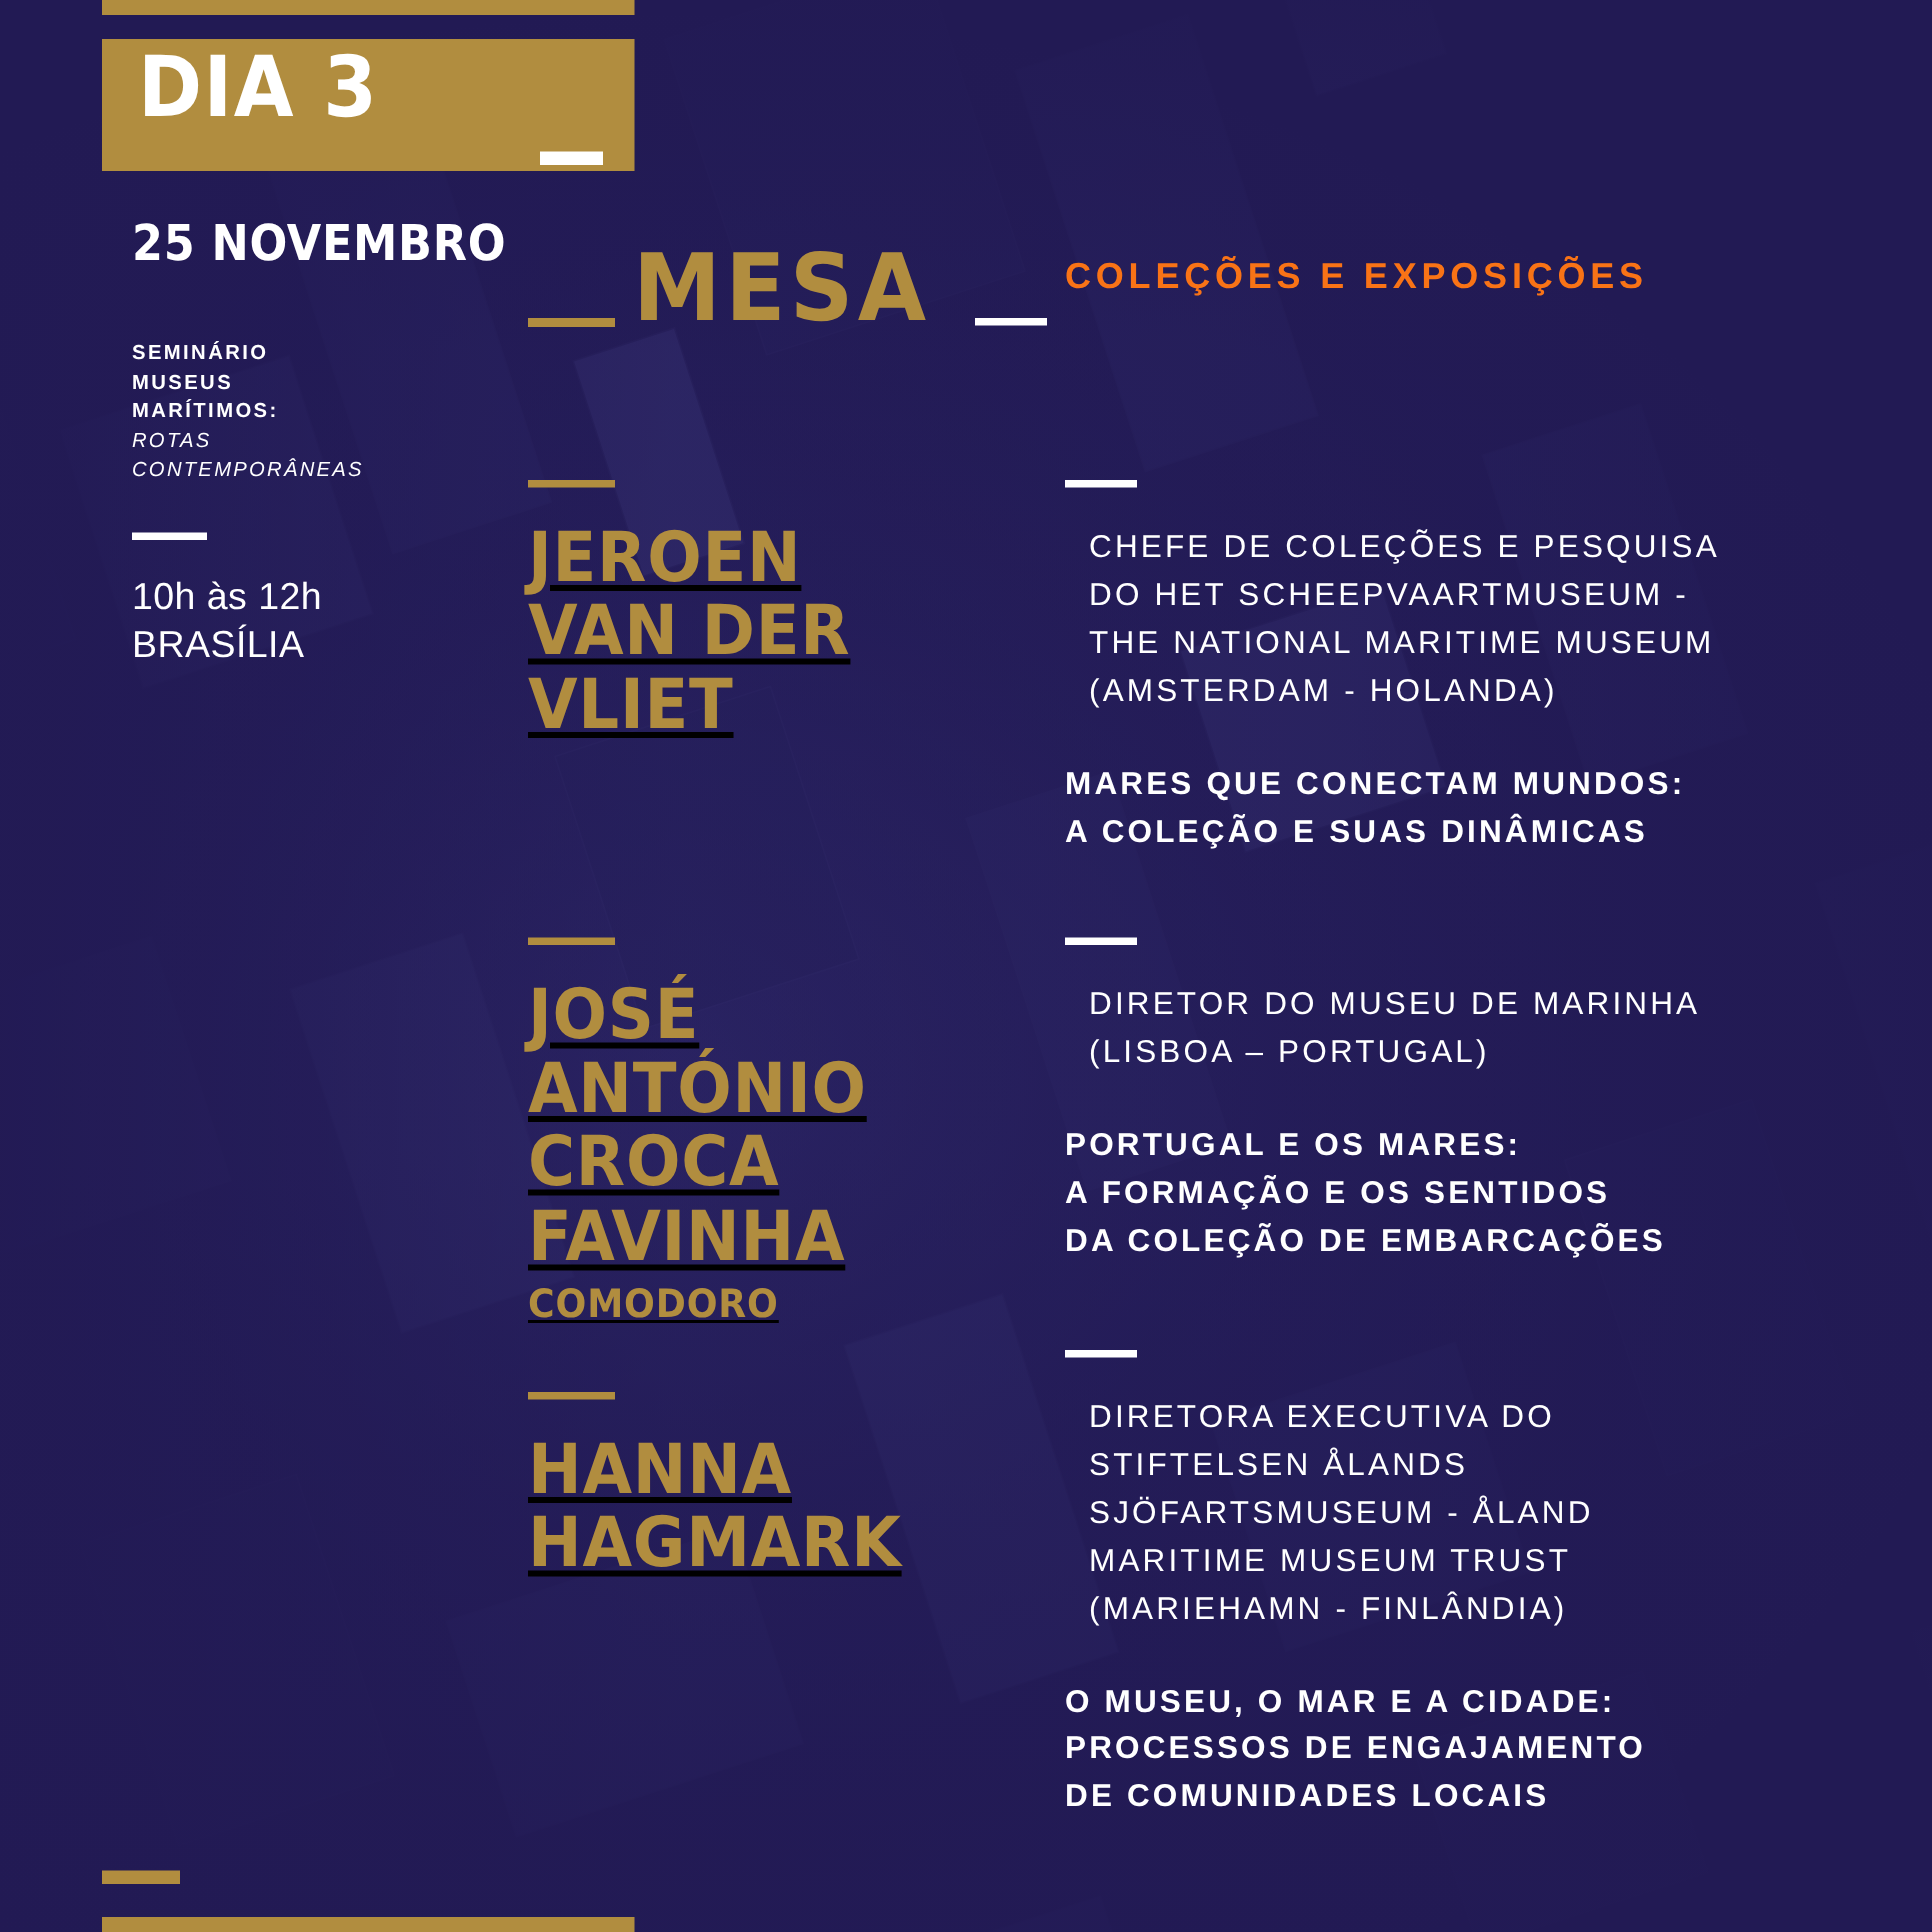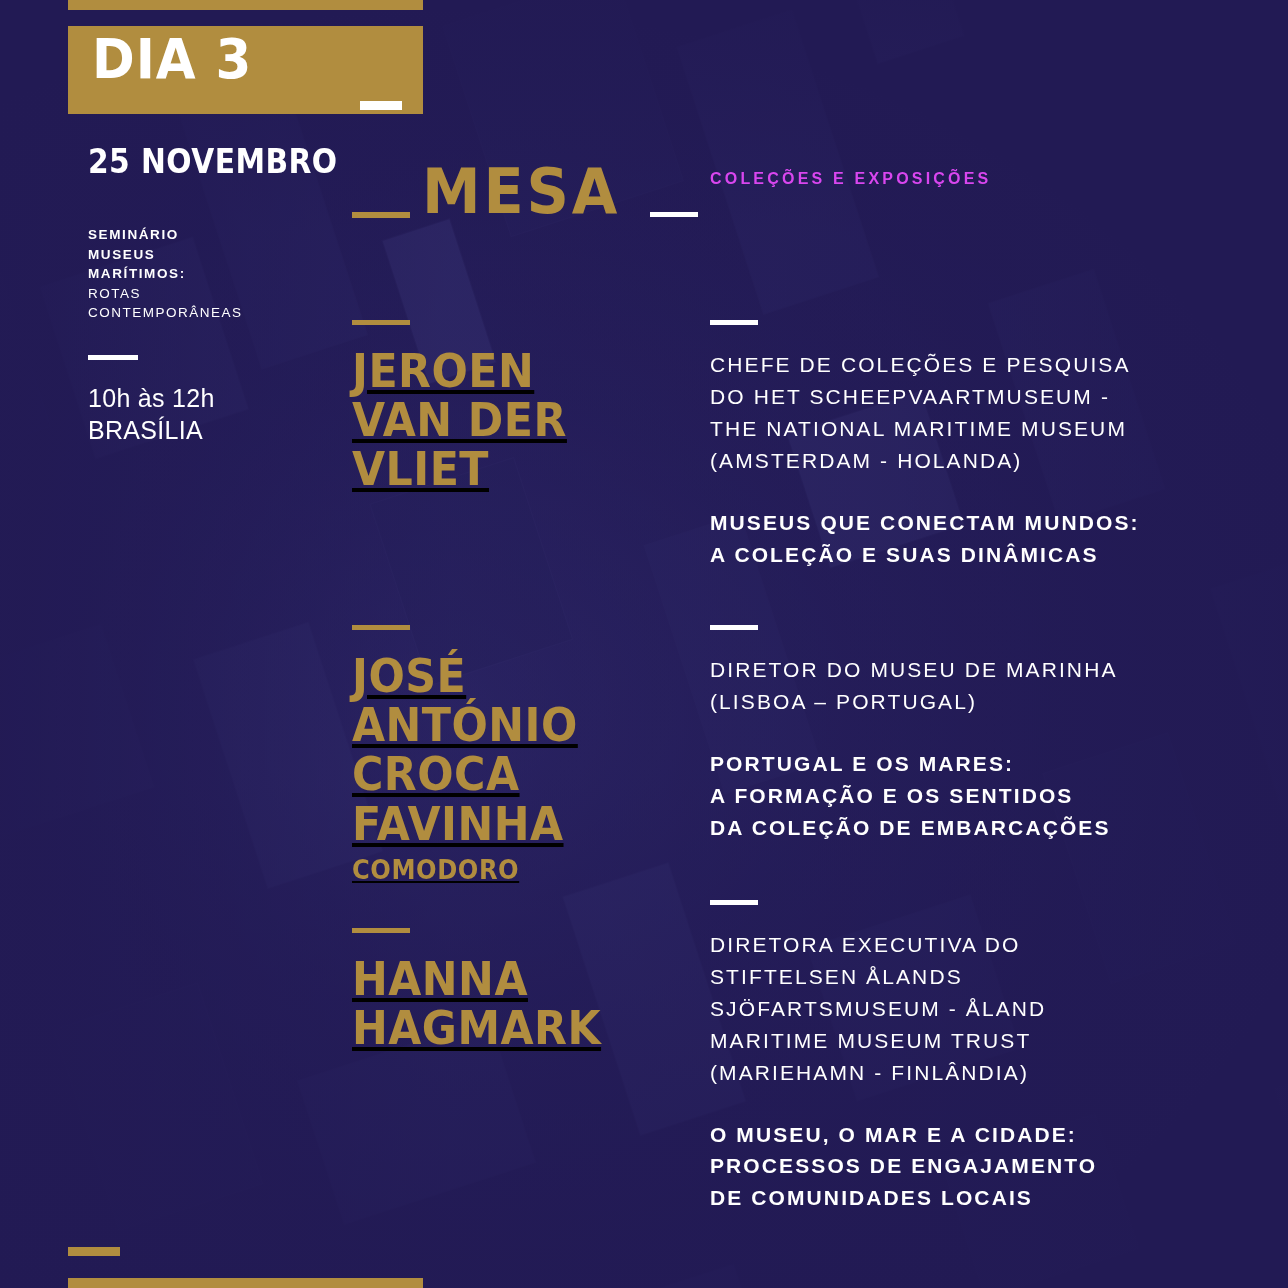--- a/index.html
+++ b/index.html
@@ -119,20 +119,21 @@
     color: #ffffff;
     font-size: 13.5px;
     line-height: 1.45;
     letter-spacing: 1.6px;
     font-weight: 700;
     margin: 0;
   }
   .seminar .soft {
     font-weight: 400;
     letter-spacing: 1.5px;
+    font-style: italic;
   }
   .white-rule {
     width: 50px; height: 5px;
     background: #ffffff;
     margin: 32px 0 22px 0;
   }
   .time, .city {
     color: #ffffff;
     font-size: 25px;
     line-height: 1.3;
@@ -161,22 +162,22 @@
   }
   .theme-rule {
     position: absolute;
     left: 650px; top: 212px;
     width: 48px; height: 5px;
     background: #ffffff;
   }
   .theme {
     position: absolute;
     left: 710px; top: 168px;
-    color: #d946ef;
-    font-size: 16px;
+    color: #f97316;
+    font-size: 24px;
     font-weight: 700;
     letter-spacing: 3.2px;
     line-height: 1.38;
     margin: 0;
   }
 
   
   .speaker {
     position: absolute;
     left: 352px;
@@ -221,21 +222,21 @@
     width: 48px; height: 5px;
     background: #ffffff;
     margin-bottom: 24px;
   }
   .bio .role {
     color: #ffffff;
     font-size: 21px;
     line-height: 1.52;
     letter-spacing: 2.1px;
     font-weight: 400;
-    margin: 0;
+    margin: 16px;
     white-space: pre-line;
   }
   .bio .talk {
     color: #ffffff;
     font-size: 21px;
     line-height: 1.52;
     letter-spacing: 2.1px;
     font-weight: 700;
     margin: 30px 0 0 0;
     white-space: pre-line;
@@ -319,21 +320,21 @@
     <p class="name">JEROEN
 VAN DER
 VLIET</p>
   </div>
   <div class="bio" id="bio1">
     <div class="rule"></div>
     <p class="role">CHEFE DE COLEÇÕES E PESQUISA
 DO HET SCHEEPVAARTMUSEUM -
 THE NATIONAL MARITIME MUSEUM
 (AMSTERDAM - HOLANDA)</p>
-    <p class="talk">MUSEUS QUE CONECTAM MUNDOS:
+    <p class="talk">MARES QUE CONECTAM MUNDOS:
 A COLEÇÃO E SUAS DINÂMICAS</p>
   </div>
 
   <div class="speaker" id="sp2">
     <div class="rule"></div>
     <p class="name">JOSÉ ANTÓNIO
 CROCA FAVINHA</p>
     <p class="rank">COMODORO</p>
   </div>
   <div class="bio" id="bio2">

